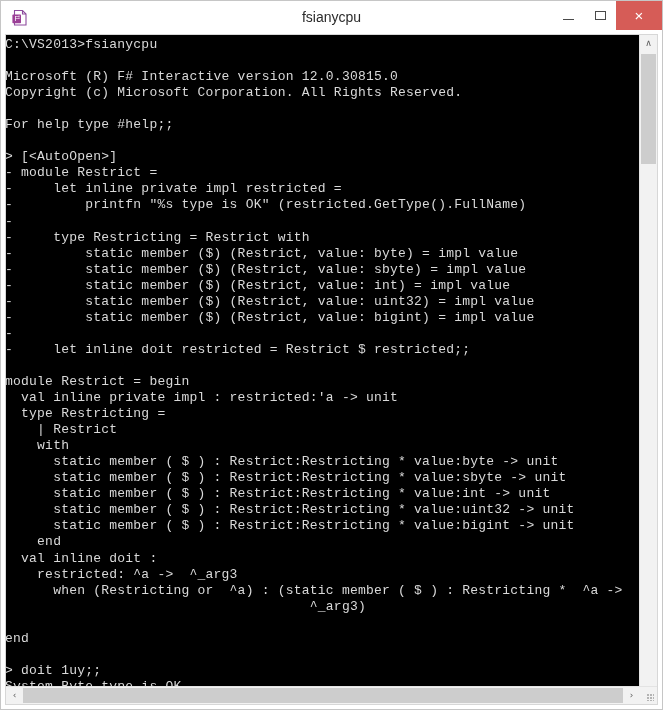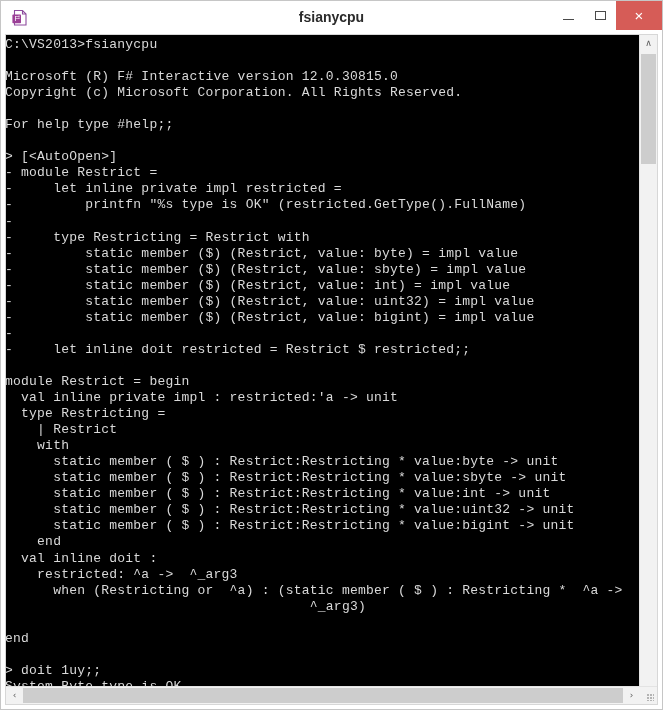--- a/index.html
+++ b/index.html
@@ -19,21 +19,20 @@
     display:flex;align-items:flex-start;
   }
   #app-icon{
     position:absolute;left:9px;top:7px;width:20px;height:20px;
   }
   #title-text{
     position:absolute;left:0;right:0;top:7px;text-align:center;
     font-size:14px;color:#2b2b2b;line-height:18px;
     font-family:"Liberation Sans", sans-serif;
     pointer-events:none;
-    font-weight:bold;
   }
   #caption-buttons{
     position:absolute;right:0;top:0;height:29px;display:flex;
   }
   .capbtn{
     width:32px;height:29px;display:flex;align-items:center;justify-content:center;
     background:#ffffff;border:none;padding:0;
   }
   .capbtn.close{width:46px;background:#d65c57;}
   .glyph-min{width:11px;height:1px;background:#4a4a4a;margin-top:7px;}

